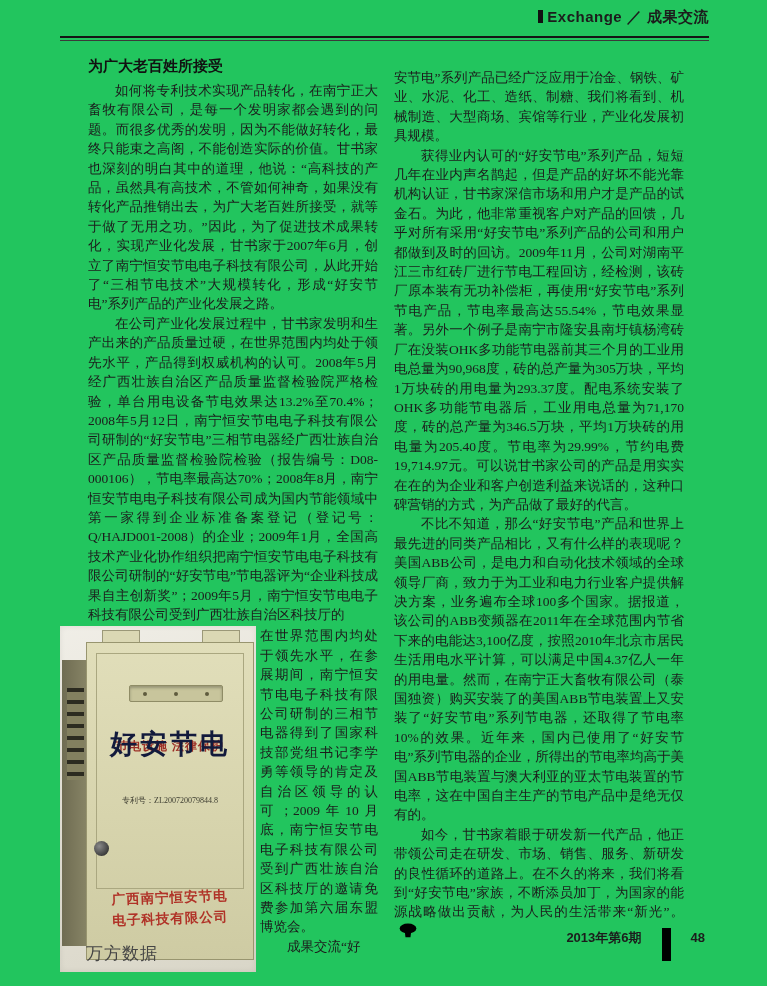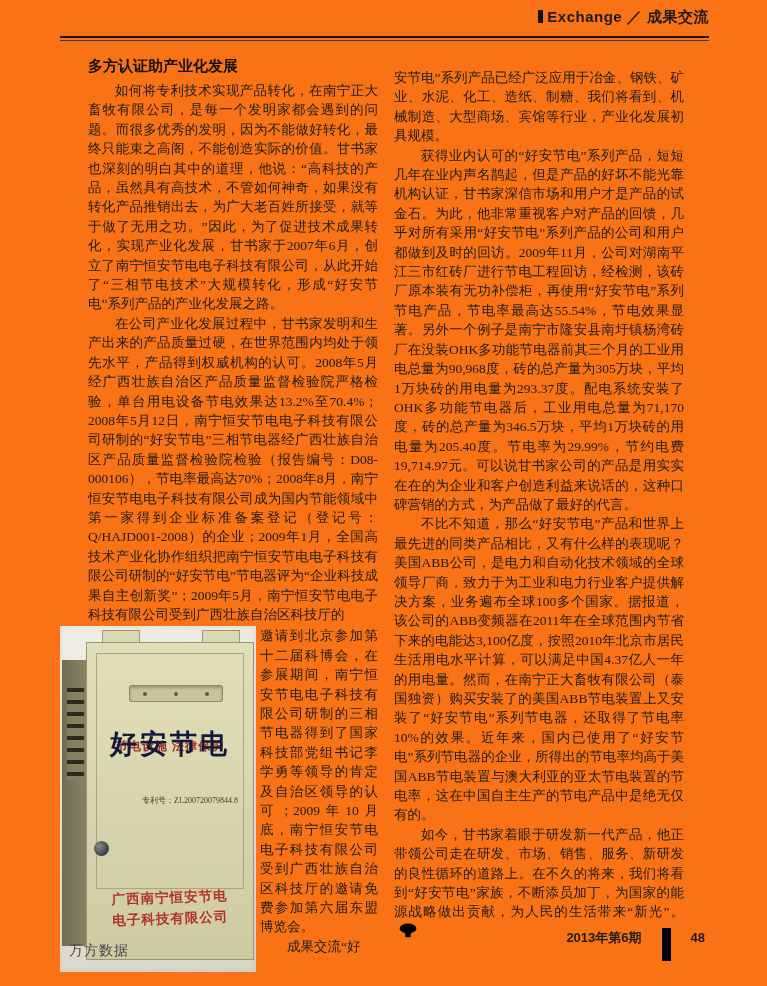--- a/index.html
+++ b/index.html
@@ -1,17 +1,17 @@
 <!DOCTYPE html>
 <html><head>
 <meta charset="utf-8">
 <style>
   html,body{margin:0;padding:0;}
   body{width:767px;height:986px;background:#f4f2ee;font-family:"Liberation Serif",serif;}
-  .page{position:relative;width:767px;height:986px;background:#f97316;overflow:hidden;color:#1c1c1c;}
+  .page{position:relative;width:767px;height:986px;background:#22c55e;overflow:hidden;color:#1c1c1c;}
 
   
   .header{position:absolute;top:8px;left:60px;width:649px;text-align:right;
           font-family:"Liberation Sans",sans-serif;font-weight:bold;font-size:15px;letter-spacing:.5px;}
   .header .hbar{display:inline-block;width:5px;height:13px;background:#111;margin-right:4px;vertical-align:-1px;}
   .header-rule{position:absolute;top:36px;left:60px;width:649px;height:2px;
                border-top:2px solid #151515;border-bottom:1px solid #3a3a3a;}
 
   
   .content{position:absolute;top:56px;left:88px;display:flex;gap:16px;}
@@ -40,31 +40,31 @@
             border:1px solid #98956f;}
   .door{position:absolute;left:9px;top:10px;right:9px;height:234px;border:1px solid #aaa780;}
   .vent-slot{position:absolute;top:42px;left:42px;width:92px;height:15px;background:#c8c59c;
              border:1px solid #8f8c66;border-radius:2px;box-shadow:inset 0 2px 3px rgba(0,0,0,.25);
              display:flex;justify-content:space-around;align-items:center;}
   .screw{width:4px;height:4px;border-radius:50%;background:#5f5c3e;}
   .lbl-top{position:absolute;top:94px;width:100%;text-align:center;color:#9c2f26;font-weight:bold;
            font-size:12px;letter-spacing:1px;white-space:nowrap;}
   .lbl-brand{position:absolute;top:92px;width:100%;text-align:center;color:#121a3c;font-weight:bold;
              font-size:27px;letter-spacing:3px;white-space:nowrap;}
-  .lbl-patent{position:absolute;top:148px;width:100%;text-align:center;color:#3c3c30;font-size:8px;white-space:nowrap;padding-left:20px;}
+  .lbl-patent{position:absolute;top:148px;width:100%;text-align:center;color:#3c3c30;font-size:8px;white-space:nowrap;}
   .lock{position:absolute;left:7px;top:198px;width:15px;height:15px;border-radius:50%;
         background:radial-gradient(circle at 35% 35%,#8a8a8a,#1c1c1c);}
   .lbl-company{position:absolute;bottom:30px;width:100%;text-align:center;color:#b03227;font-weight:bold;
                font-size:13.5px;line-height:21px;transform:rotate(-2deg);letter-spacing:1px;}
 
   
   .endmark{display:inline-block;width:20px;height:15px;vertical-align:-2px;margin-left:4px;}
 
   
-  .watermark{position:absolute;left:69px;top:942px;font-size:14px;color:#454545;letter-spacing:1px;
+  .watermark{position:absolute;left:86px;top:942px;font-size:17px;color:#454545;letter-spacing:1px;
              font-family:"Liberation Sans",sans-serif;}
   .footer-right{position:absolute;top:928px;right:62px;display:flex;align-items:flex-start;gap:20px;
                 font-family:"Liberation Sans",sans-serif;font-weight:bold;font-size:13px;}
   .footer-right .vbar{width:9px;height:33px;background:#000;}
   .footer-right .issue,.footer-right .pageno{line-height:17px;padding-top:1px;}
 </style>
 </head>
 <body>
 
 <div class="page">
@@ -72,21 +72,21 @@
   <div class="header">
     <span class="hbar"></span><span>Exchange</span>
     <span>／</span>
     <span>成果交流</span>
   </div>
   <div class="header-rule"></div>
 
   <div class="content">
 
     <div class="col">
-      <h2 class="sec">多方认证助产业化发展</h2>
+      <h2 class="sec">为广大老百姓所接受</h2>
       <p>如何将专利技术实现产品转化，在南宁正大畜牧有限公司，是每一个发明家都会遇到的问题。而很多优秀的发明，因为不能做好转化，最终只能束之高阁，不能创造实际的价值。甘书家也深刻的明白其中的道理，他说：“高科技的产品，虽然具有高技术，不管如何神奇，如果没有转化产品推销出去，为广大老百姓所接受，就等于做了无用之功。”因此，为了促进技术成果转化，实现产业化发展，甘书家于2007年6月，创立了南宁恒安节电电子科技有限公司，从此开始了“三相节电技术”大规模转化，形成“好安节电”系列产品的产业化发展之路。</p>
       <p>在公司产业化发展过程中，甘书家发明和生产出来的产品质量过硬，在世界范围内均处于领先水平，产品得到权威机构的认可。2008年5月经广西壮族自治区产品质量监督检验院严格检验，单台用电设备节电效果达13.2%至70.4%；2008年5月12日，南宁恒安节电电子科技有限公司研制的“好安节电”三相节电器经广西壮族自治区产品质量监督检验院检验（报告编号：D08-000106），节电率最高达70%；2008年8月，南宁恒安节电电子科技有限公司成为国内节能领域中第一家得到企业标准备案登记（登记号：Q/HAJD001-2008）的企业；2009年1月，全国高技术产业化协作组织把南宁恒安节电电子科技有限公司研制的“好安节电”节电器评为“企业科技成果自主创新奖”；2009年5月，南宁恒安节电电子科技有限公司受到广西壮族自治区科技厅的</p>
 
       <div class="wrap-row">
         <div class="photo-wrap">
           <div class="photo">
             <div class="box-side">
               <div class="box-vents"></div>
             </div>
             <div class="tab t1"></div>
@@ -103,21 +103,21 @@
               <div class="lbl-patent">专利号：ZL200720079844.8</div>
               <div class="lock"></div>
               <div class="lbl-company">
                 <div>广西南宁恒安节电</div>
                 <div>电子科技有限公司</div>
               </div>
             </div>
           </div>
         </div>
         <div class="narrow">
-          <p class="cont">邀请到北京参加第十二届科博会，在参展期间，南宁恒安节电电子科技有限公司研制的三相节电器得到了国家科技部党组书记李学勇等领导的肯定及自治区领导的认可；2009年10月底，南宁恒安节电电子科技有限公司受到广西壮族自治区科技厅的邀请免费参加第六届东盟博览会。</p>
+          <p class="cont">在世界范围内均处于领先水平，在参展期间，南宁恒安节电电子科技有限公司研制的三相节电器得到了国家科技部党组书记李学勇等领导的肯定及自治区领导的认可；2009年10月底，南宁恒安节电电子科技有限公司受到广西壮族自治区科技厅的邀请免费参加第六届东盟博览会。</p>
           <p>成果交流“好</p>
         </div>
       </div>
     </div>
 
     <div class="col col-right">
       <p class="cont">安节电”系列产品已经广泛应用于冶金、钢铁、矿业、水泥、化工、造纸、制糖、我们将看到、机械制造、大型商场、宾馆等行业，产业化发展初具规模。</p>
       <p>获得业内认可的“好安节电”系列产品，短短几年在业内声名鹊起，但是产品的好坏不能光靠机构认证，甘书家深信市场和用户才是产品的试金石。为此，他非常重视客户对产品的回馈，几乎对所有采用“好安节电”系列产品的公司和用户都做到及时的回访。2009年11月，公司对湖南平江三市红砖厂进行节电工程回访，经检测，该砖厂原本装有无功补偿柜，再使用“好安节电”系列节电产品，节电率最高达55.54%，节电效果显著。另外一个例子是南宁市隆安县南圩镇杨湾砖厂在没装OHK多功能节电器前其三个月的工业用电总量为90,968度，砖的总产量为305万块，平均1万块砖的用电量为293.37度。配电系统安装了OHK多功能节电器后，工业用电总量为71,170度，砖的总产量为346.5万块，平均1万块砖的用电量为205.40度。节电率为29.99%，节约电费19,714.97元。可以说甘书家公司的产品是用实实在在的为企业和客户创造利益来说话的，这种口碑营销的方式，为产品做了最好的代言。</p>
       <p>不比不知道，那么“好安节电”产品和世界上最先进的同类产品相比，又有什么样的表现呢？美国ABB公司，是电力和自动化技术领域的全球领导厂商，致力于为工业和电力行业客户提供解决方案，业务遍布全球100多个国家。据报道，该公司的ABB变频器在2011年在全球范围内节省下来的电能达3,100亿度，按照2010年北京市居民生活用电水平计算，可以满足中国4.37亿人一年的用电量。然而，在南宁正大畜牧有限公司（泰国独资）购买安装了的美国ABB节电装置上又安装了“好安节电”系列节电器，还取得了节电率10%的效果。近年来，国内已使用了“好安节电”系列节电器的企业，所得出的节电率均高于美国ABB节电装置与澳大利亚的亚太节电装置的节电率，这在中国自主生产的节电产品中是绝无仅有的。</p>
       <p><span>如今，甘书家着眼于研发新一代产品，他正带领公司走在研发、市场、销售、服务、新研发的良性循环的道路上。在不久的将来，我们将看到“好安节电”家族，不断添员加丁，为国家的能源战略做出贡献，为人民的生活带来“新光”。</span><svg class="endmark" viewBox="0 0 24 18" xmlns="http://www.w3.org/2000/svg">

